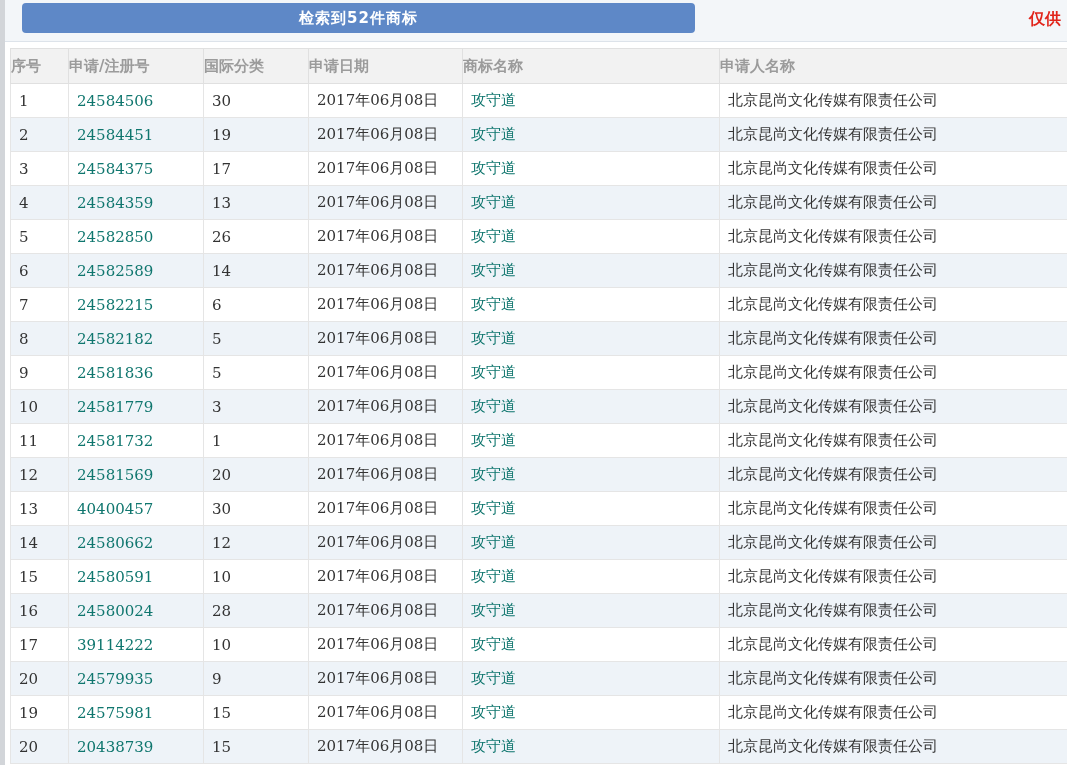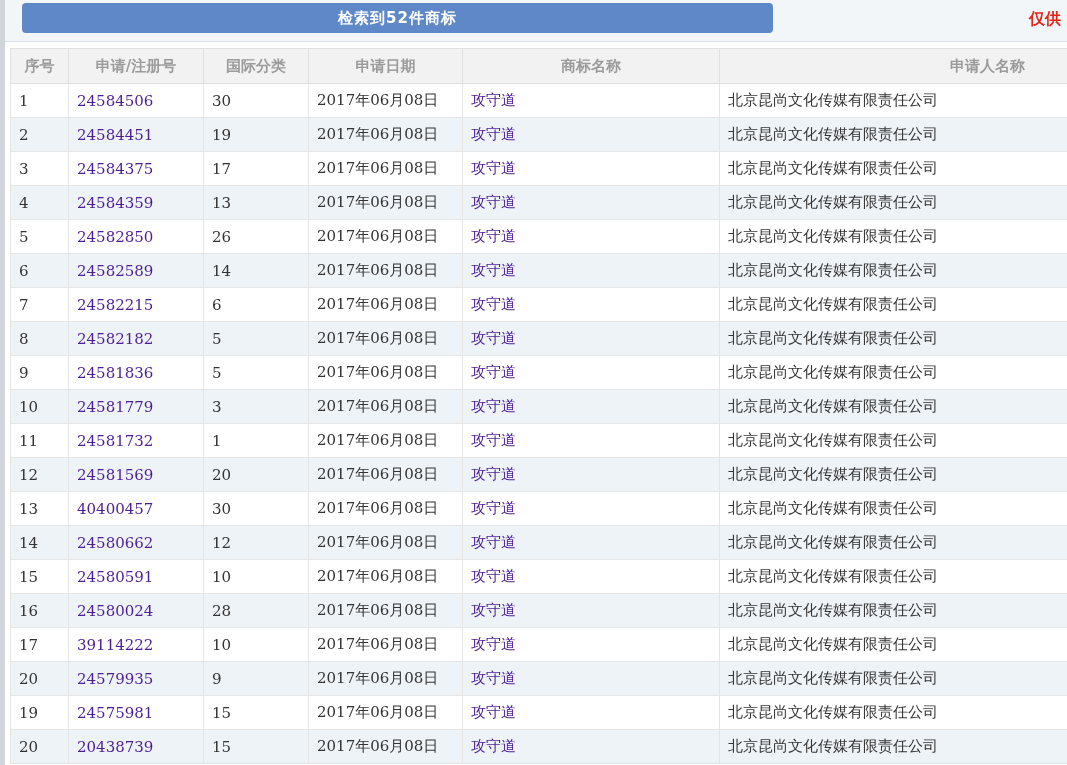--- a/index.html
+++ b/index.html
@@ -5,40 +5,40 @@
   * { margin:0; padding:0; box-sizing:border-box; }
   html,body { width:1067px; height:765px; overflow:hidden; background:#ffffff;
     font-family:"DejaVu Sans","Liberation Sans",sans-serif; position:relative; }
 
   .left-strip { position:absolute; left:0; top:0; width:5px; height:765px;
     background:#d2d5d9; z-index:9; }
 
   .top-strip { position:absolute; left:0; top:0; width:1067px; height:42px;
     background:#f3f6f9; border-bottom:1px solid #dde3ea; }
 
-  .banner { position:absolute; left:22px; top:3px; width:751px; height:30px;
+  .banner { position:absolute; left:22px; top:3px; width:673px; height:30px;
     background:#5e88c7; border-radius:4px; color:#ffffff; font-size:15px;
     font-weight:bold; text-align:center; line-height:30px; letter-spacing:1px; }
 
   .notice { position:absolute; left:1029px; top:9px; color:#e1251b;
     font-weight:bold; font-size:16px; white-space:nowrap;text-align:center; }
 
   .table-wrap { position:absolute; left:10px; top:48px; width:1057px;
     height:716px; overflow:hidden; }
 
   table { border-collapse:collapse; width:1245px; table-layout:fixed;
     background:#ffffff; }
   th { background:#f2f2f2; color:#9b9b9b; font-weight:bold; font-size:15px;
-    height:35px; border:1px solid #e0e0e0; text-align:center;
+    height:35px; border:1px solid #e0e0e0; text-align:left;
     font-family:"DejaVu Sans","Liberation Sans",sans-serif; }
   td { height:34px; border:1px solid #e5e5e5; font-size:15px; color:#333333;
     padding:0 0 0 8px; text-align:left; white-space:nowrap; overflow:hidden;
     font-family:"DejaVu Serif","Liberation Serif",serif; }
   tbody tr:nth-child(even) td { background:#eef3f8; }
-  a { color:#4c1d95; text-decoration:none; cursor:pointer; }
+  a { color:#0f766e; text-decoration:none; cursor:pointer; }
 </style>
 </head>
 <body>
 
 <div class="left-strip"></div>
 
 <div class="top-strip">
   <div class="banner">检索到52件商标</div>
   <div class="notice">仅供</div>
 </div>

